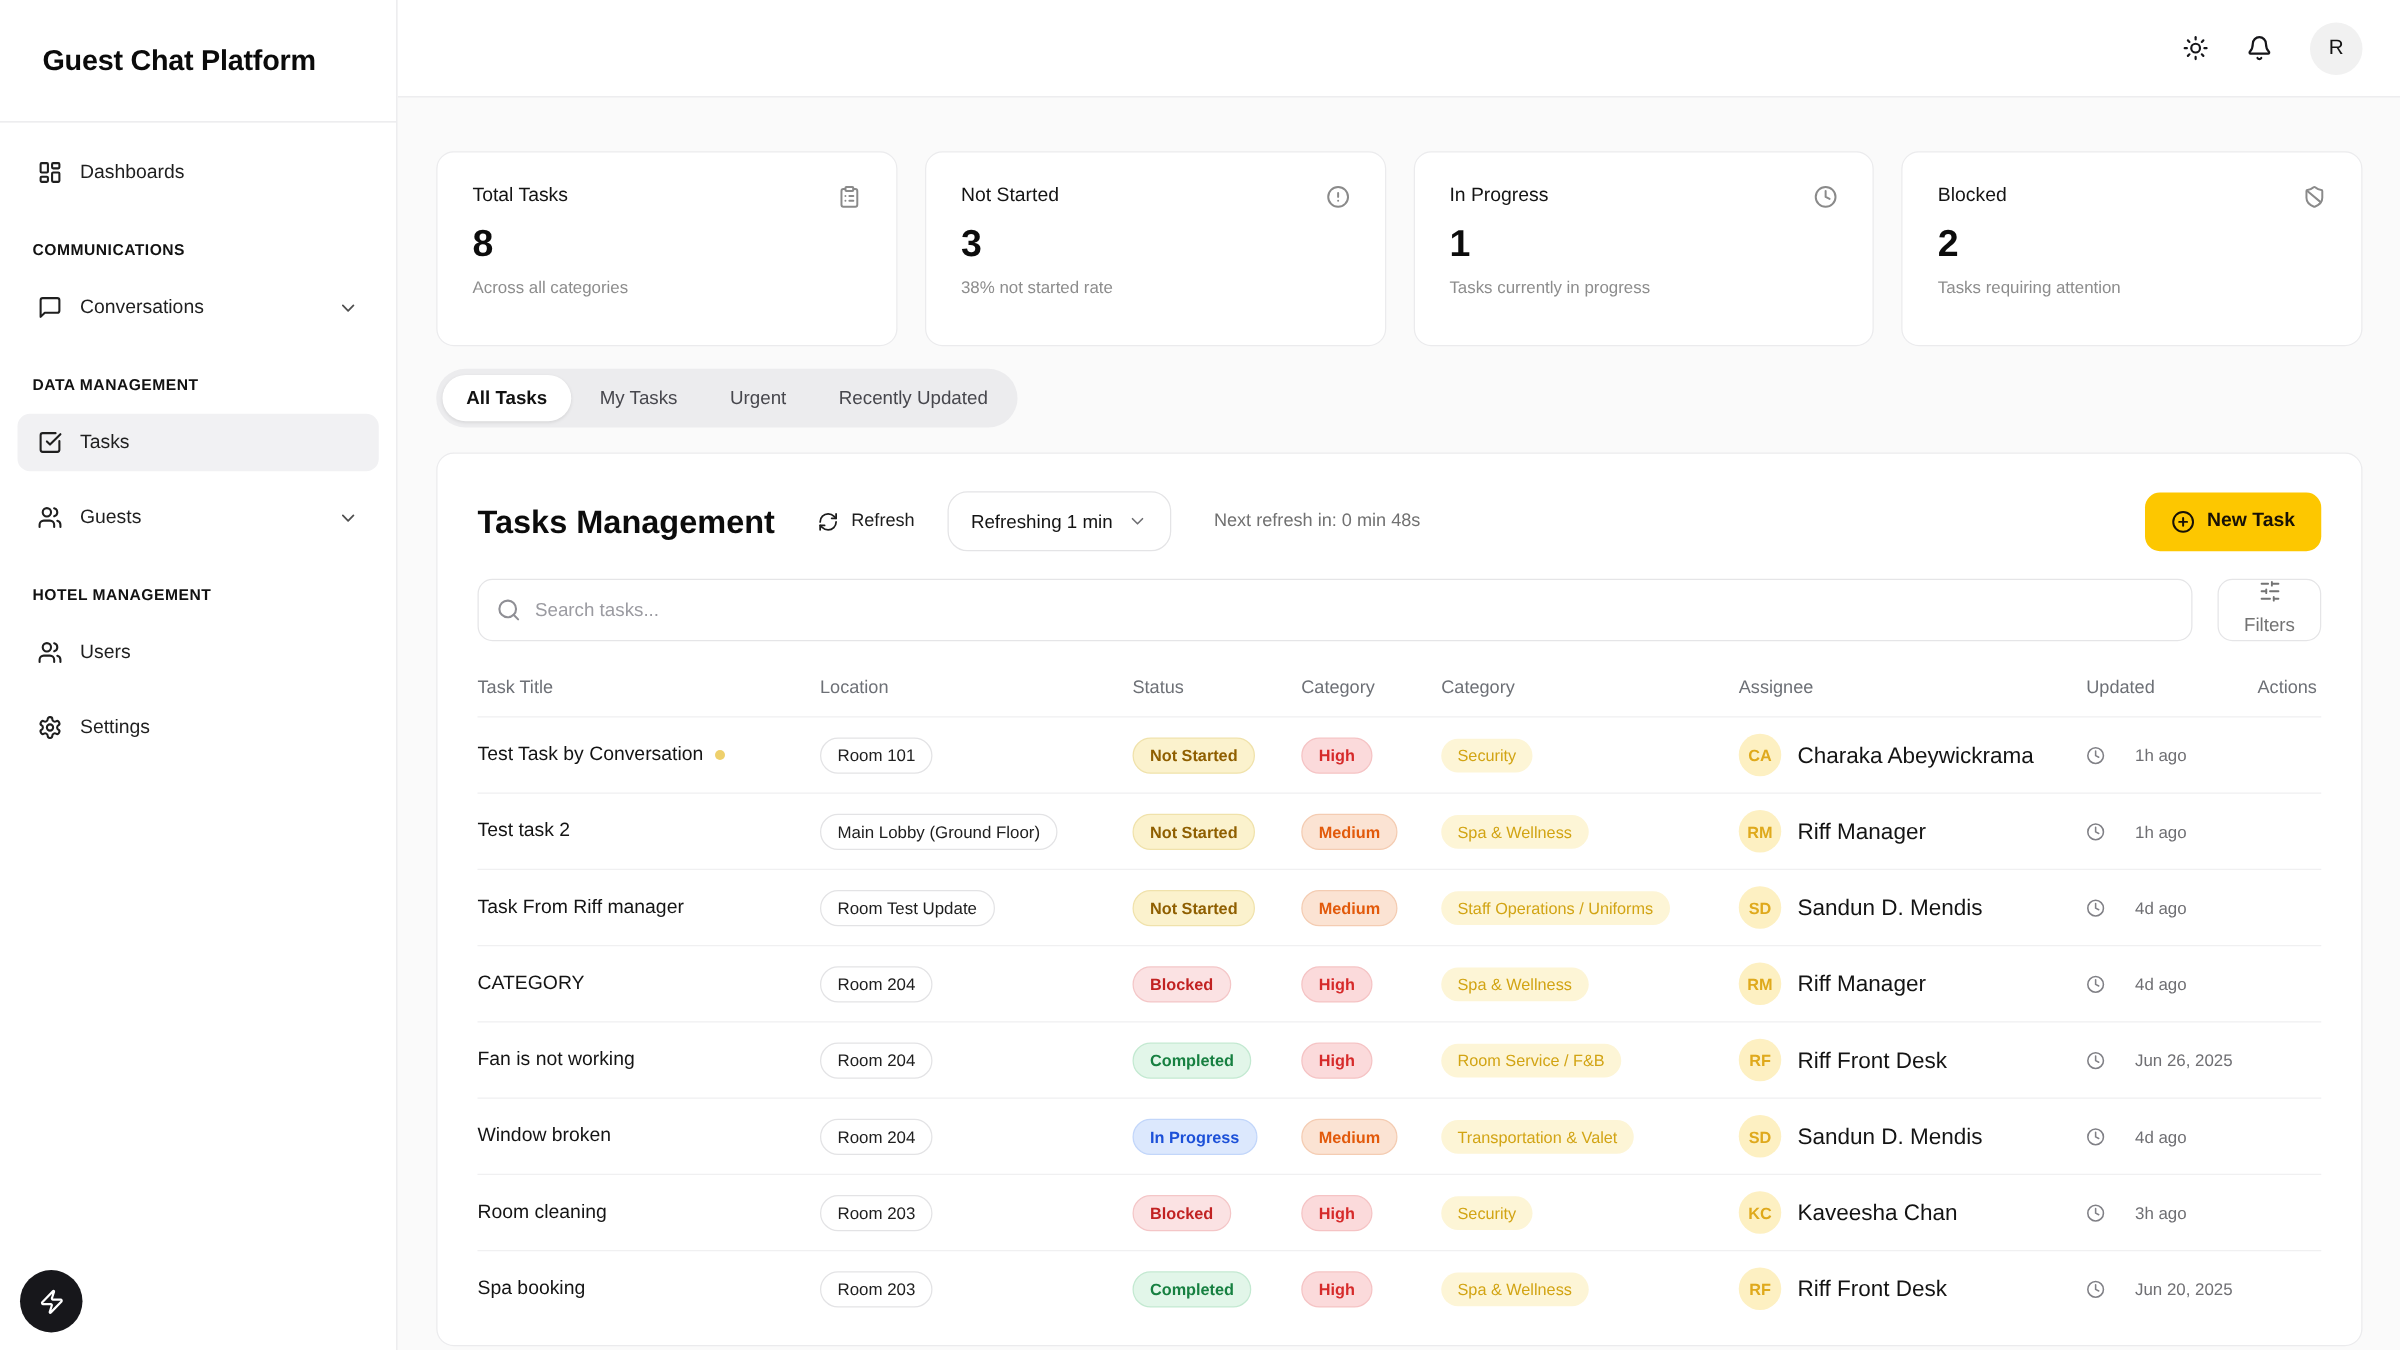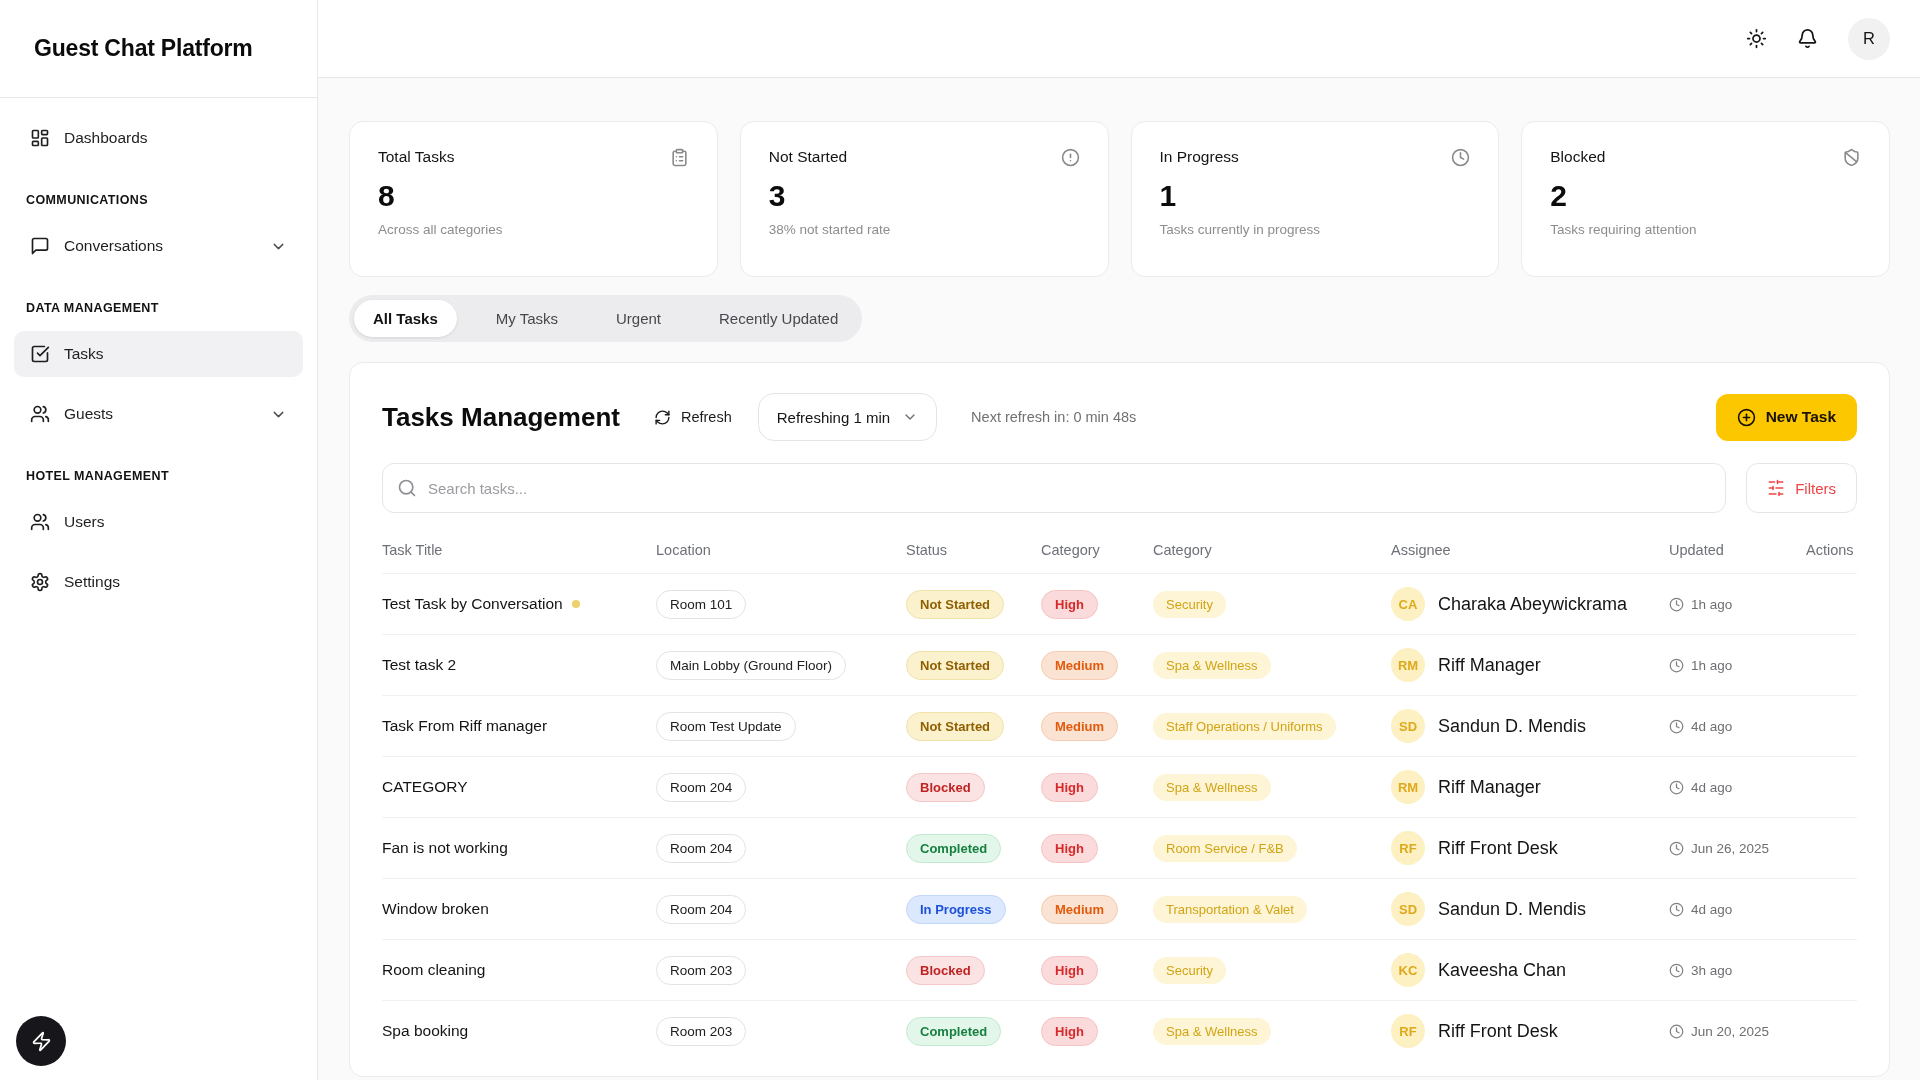--- a/index.html
+++ b/index.html
@@ -61,21 +61,21 @@
     height: 156px; padding: 26px 28px;
   }
   .card-top { display: flex; align-items: flex-start; justify-content: space-between; }
   .card-title { font-size: 15.5px; color: #141414; }
   .card-icon { color: #8a8a8a; }
   .card-value { font-size: 30px; font-weight: 700; color: #0c0c0c; margin-top: 12px; }
   .card-sub { font-size: 13.5px; color: #8d8d8d; margin-top: 9px; }
 
   
   .tabs {
-    display: inline-flex; align-items: center; gap: 20px;
+    display: inline-flex; align-items: center; gap: 4px;
     background: #ececee; border-radius: 999px; padding: 5px; margin-top: 18px;
   }
   .tab {
     border: none; background: transparent; cursor: pointer;
     font-size: 15px; color: #47474d; padding: 10px 19px; border-radius: 999px;
     font-family: inherit;
   }
   .tab.active {
     background: #fff; color: #111; font-weight: 600;
     box-shadow: 0 1px 3px rgba(0,0,0,0.10);
@@ -112,21 +112,21 @@
   .search-box input {
     width: 100%; height: 50px; border: 1px solid #e5e5e7; border-radius: 12px;
     padding: 0 16px 0 45px; font-size: 15px; color: #222; outline: none;
     font-family: inherit; background: #fff;
   }
   .search-box input::placeholder { color: #9b9ba1; }
   .search-icon { position: absolute; left: 15px; top: 15px; color: #8f8f95; }
   .filters-btn {
     display: flex; align-items: center; gap: 10px;
     border: 1px solid #e5e5e7; background: #fff; border-radius: 12px; cursor: pointer;
-    height: 50px; padding: 0 20px; font-size: 15px; color: #ef4444; font-family: inherit;
+    height: 50px; padding: 0 20px; font-size: 15px; color: #737373; font-family: inherit; flex-direction: column;
   }
 
   
   .grid-row {
     display: grid;
     grid-template-columns: 274px 250px 135px 112px 238px 278px 137px 1fr;
     align-items: center;
   }
   .thead { height: 46px; margin-top: 14px; }
   .thead span { font-size: 14.5px; color: #6d7076; }
@@ -151,21 +151,21 @@
     display: inline-block; background: #fdf5d6; color: #d2a414;
     border-radius: 999px; padding: 6px 13px; font-size: 13px;
   }
   .cell-assignee { display: flex; align-items: center; gap: 13px; }
   .assignee-avatar {
     width: 34px; height: 34px; border-radius: 50%; background: #fdf0c2;
     color: #dfa91c; font-size: 13px; font-weight: 700;
     display: flex; align-items: center; justify-content: center; flex: 0 0 auto;
   }
   .assignee-name { font-size: 18px; color: #141414; }
-  .cell-updated { display: flex; align-items: center; gap: 7px; font-size: 13.5px; color: #6f6f73; }
+  .cell-updated { display: flex; align-items: center; gap: 24px; font-size: 13.5px; color: #6f6f73; }
   .cell-updated svg { color: #808086; }
 
   
   .fab {
     position: fixed; left: 16px; top: 1016px; width: 50px; height: 50px;
     border-radius: 50%; background: #17171b; border: none; cursor: pointer;
     display: flex; align-items: center; justify-content: center; color: #fff; z-index: 6;
   }
 </style>
 </head>

